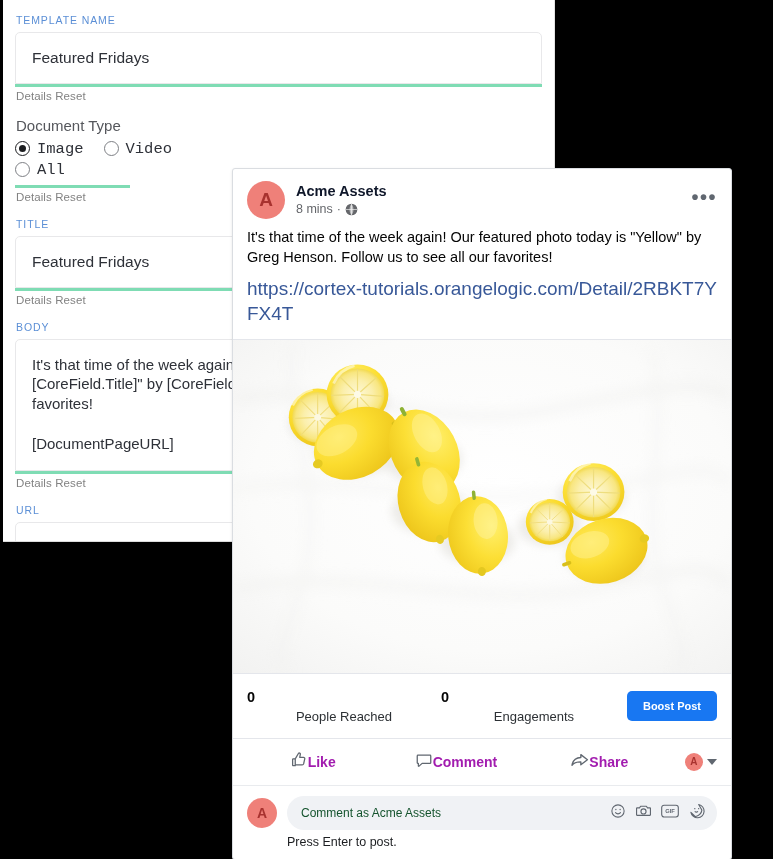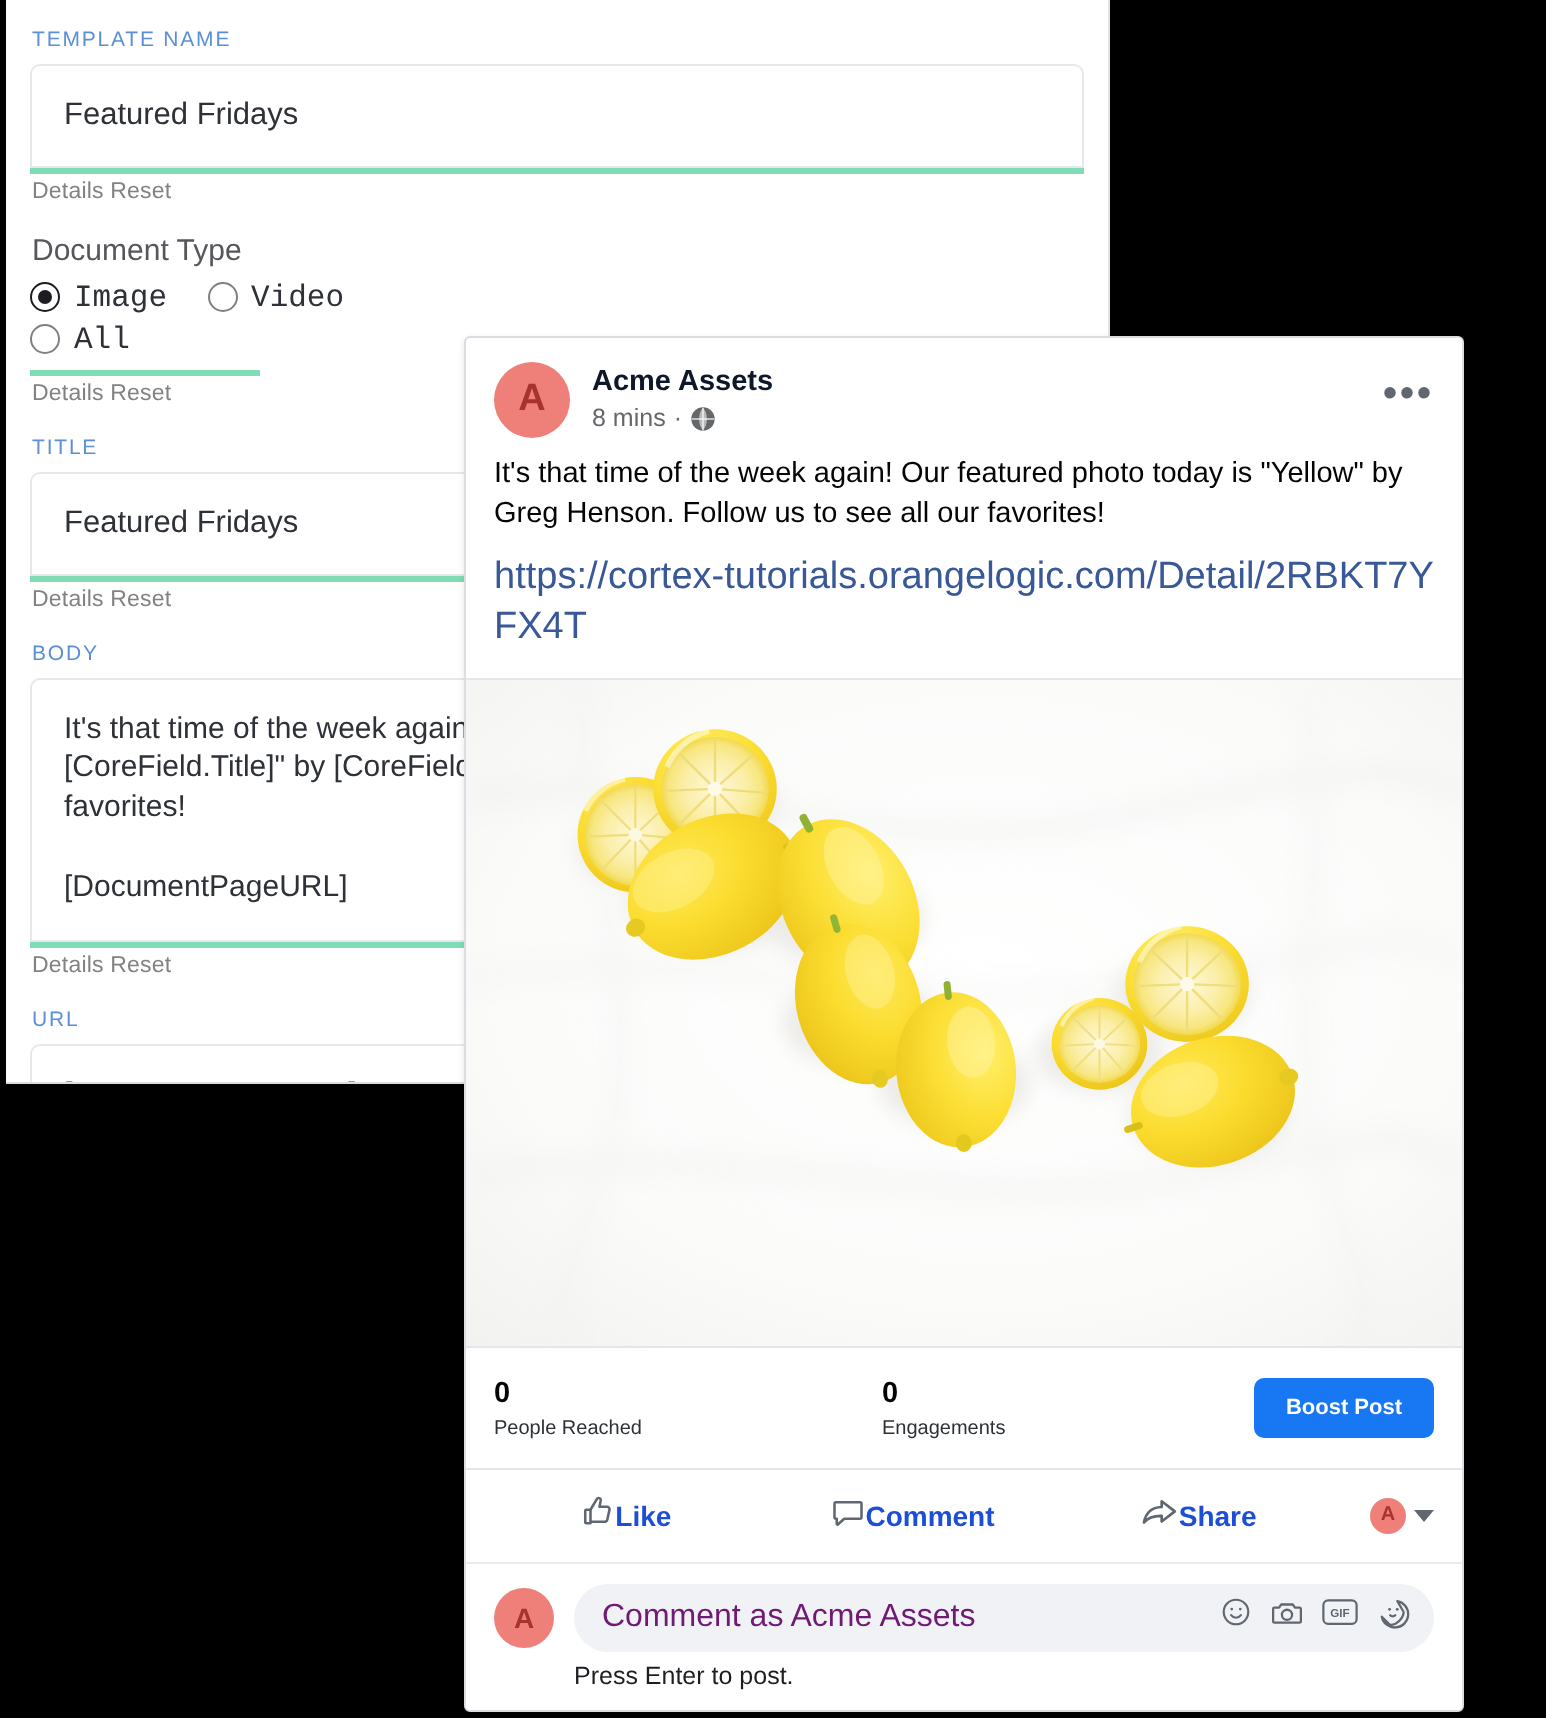--- a/index.html
+++ b/index.html
@@ -153,21 +153,21 @@
   }
 
   
   .post-stats {
     display: flex; align-items: center;
     padding: 14px 14px 14px 14px;
     border-bottom: 1px solid #e4e6eb;
   }
   .stat { min-width: 0; }
   .stat-num { font-size: 14.5px; font-weight: 700; color: #050505; line-height: 1.3; }
-  .stat-label { font-size: 10px; color: #2d3135; margin-top: 2px; }
+  .stat-label { font-size: 13px; color: #2d3135; margin-top: 2px; text-align: center; }
   .stat-reach { width: 194px; }
   .stat-eng { flex: 1; }
   .boost-btn {
     background: #1877f2; color: #ffffff;
     font-size: 11px; font-weight: 700;
     border: none; border-radius: 5px;
     padding: 9px 16px;
     cursor: pointer;
     font-family: "Liberation Sans", sans-serif;
   }
@@ -176,21 +176,21 @@
     display: flex; align-items: center;
     padding: 4px 8px;
     border-bottom: 1px solid #e9ebee;
     position: relative;
   }
   .action-btn {
     flex: 1;
     display: flex; align-items: center; justify-content: center;
     gap: 0;
     padding: 8px 0;
-    color: #1d4ed8; font-size: 14px; font-weight: 600;
+    color: #a21caf; font-size: 14px; font-weight: 600;
     cursor: pointer;
     border-radius: 4px;
   }
   .action-avatar-wrap {
     display: flex; align-items: center; gap: 4px;
     width: 52px; justify-content: flex-end; padding-right: 6px;
   }
   .mini-avatar {
     width: 18px; height: 18px; border-radius: 50%;
     background: #ef8079; color: #a8322f;
@@ -210,21 +210,21 @@
     width: 30px; height: 30px; border-radius: 50%;
     background: #ef8079; color: #a8322f;
     display: flex; align-items: center; justify-content: center;
     font-size: 14px; font-weight: 700; flex: 0 0 auto;
   }
   .comment-input {
     flex: 1; background: #f0f2f5; border-radius: 18px;
     height: 34px; display: flex; align-items: center;
     padding: 0 12px 0 14px;
   }
-  .comment-placeholder { flex: 1; font-size: 16px; color: #701a75; }
+  .comment-placeholder { flex: 1; font-size: 12px; color: #14532d; }
   .comment-icons { display: flex; align-items: center; gap: 9px; color: #606770; }
   .press-enter {
     font-size: 12.5px; color: #1c1e21; margin: 5px 0 0 40px;
   }
 </style>
 </head>
 <body>
 
 <div id="form-panel">
 

